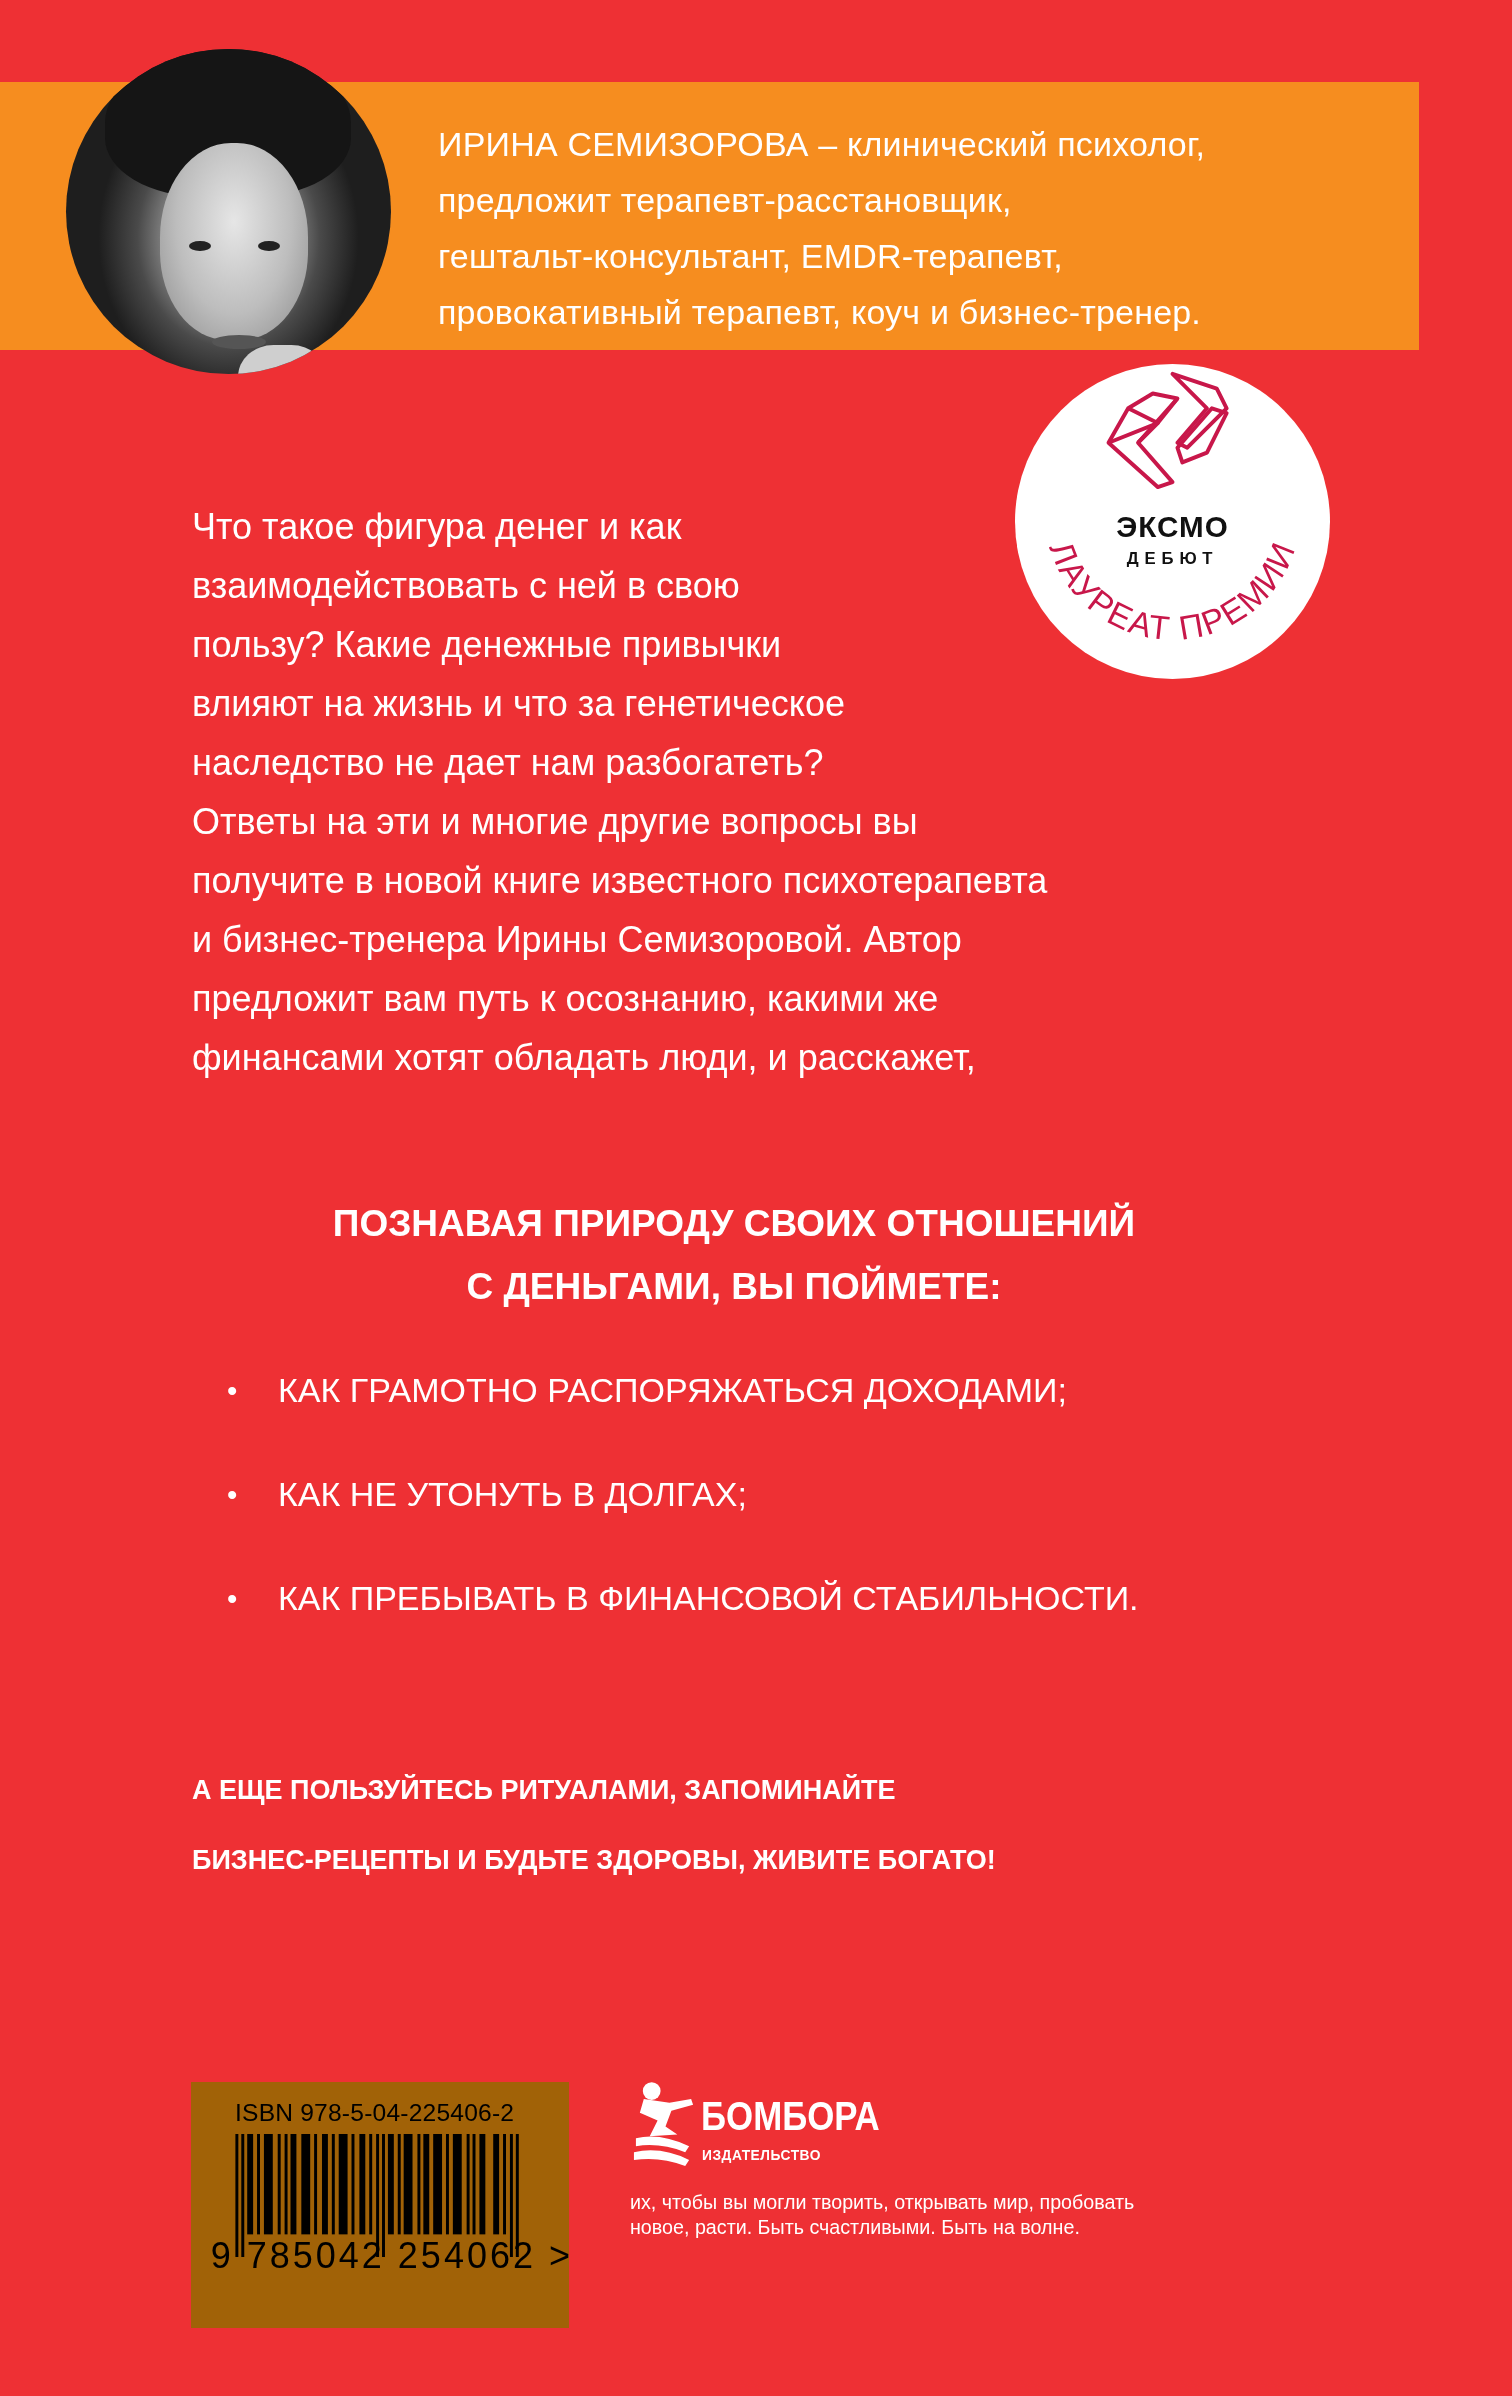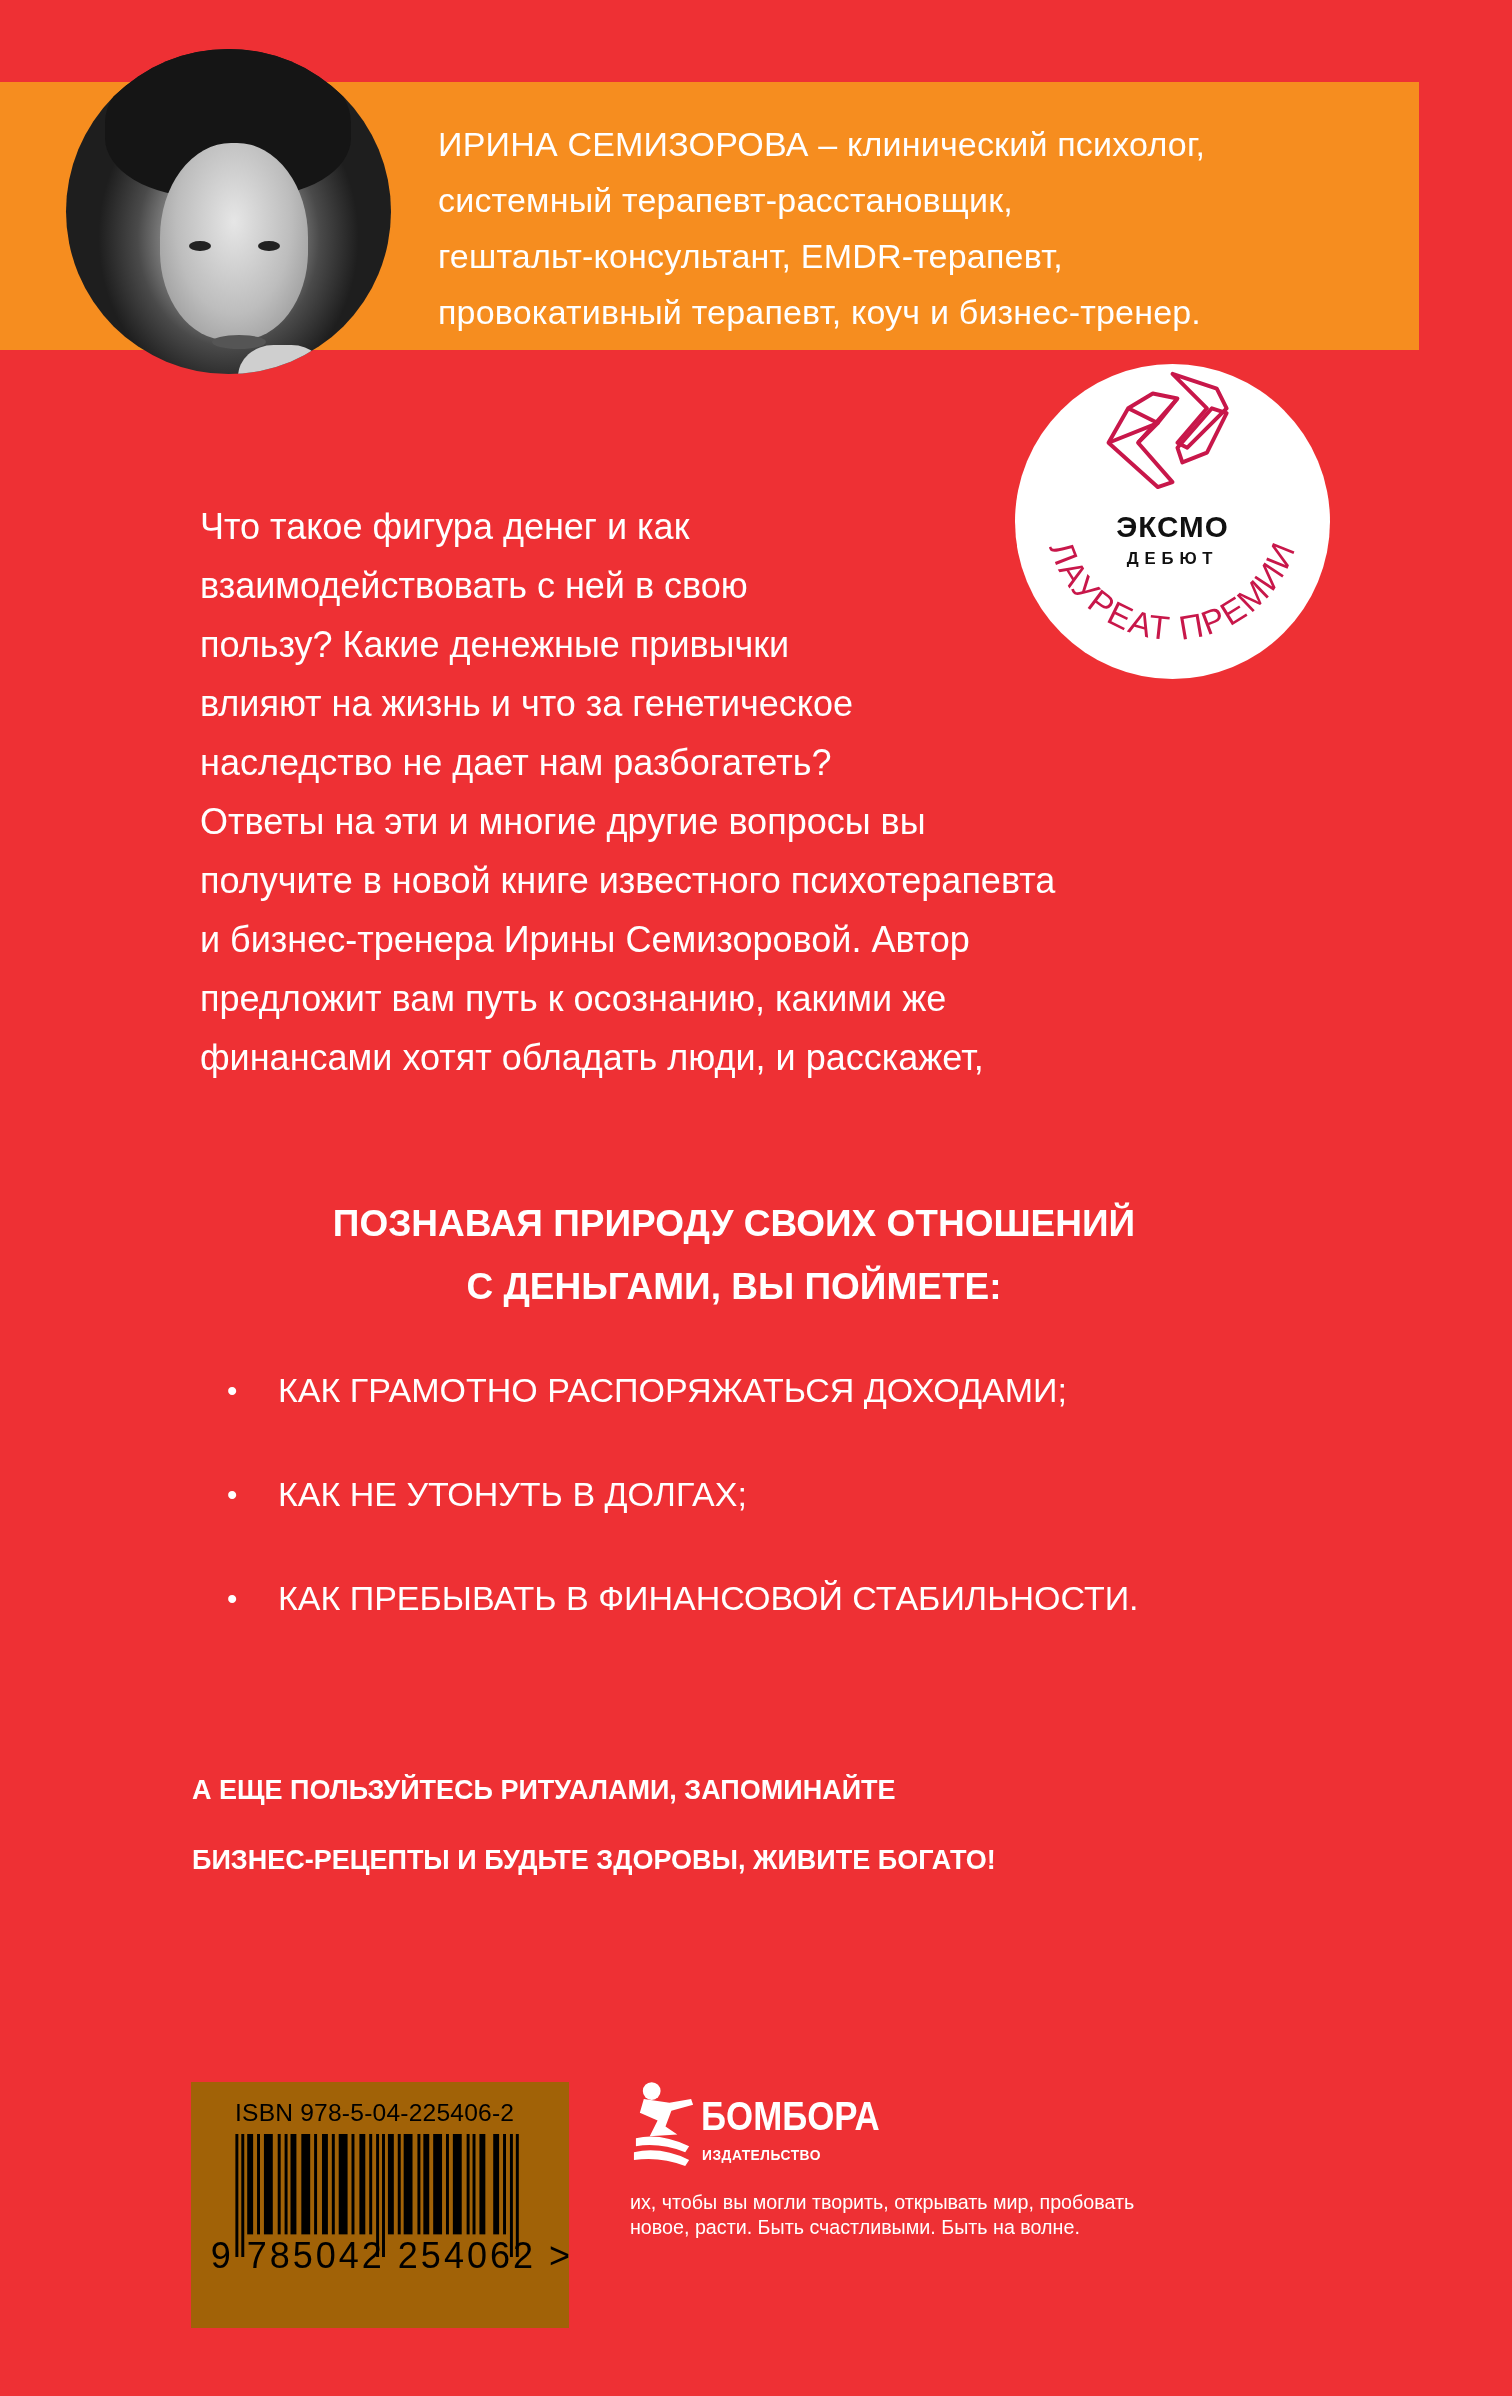--- a/index.html
+++ b/index.html
@@ -45,21 +45,21 @@
     position: absolute; left: 0; width: 100%; text-align: center; top: 146px;
     font-family: "Liberation Sans", sans-serif; font-weight: bold; font-size: 29.6px; color: #111; letter-spacing: 1px;
   }
   .badge .sub {
     position: absolute; left: 0; width: 100%; text-align: center; top: 185px;
     font-family: "Liberation Sans", sans-serif; font-weight: bold; font-size: 16.7px; color: #111; letter-spacing: 5.9px;
   }
 
   .description {
     position: absolute; left: 192px; top: 497px; width: 1084px;
-    font-size: 36px; line-height: 59px; color: #fff; margin-left: 8px;
+    font-size: 36px; line-height: 59px; color: #fff;
   }
   .description .line { display: block; white-space: nowrap; }
 
   .benefits-title {
     position: absolute; left: 192px; top: 1192px; width: 1084px; text-align: center;
     font-family: "Liberation Sans", sans-serif; font-weight: bold; font-size: 37px; line-height: 63px;
     text-transform: uppercase;
   }
   .benefits-title .line { display: block; }
   .benefits {
@@ -107,21 +107,21 @@
   <div class="hair"></div>
   <div class="face"></div>
   <div class="eye l"></div>
   <div class="eye r"></div>
   <div class="lips"></div>
   <div class="hand"></div>
 </div>
 
 <div class="bio-text">
   <div><span class="name">ИРИНА СЕМИЗОРОВА</span><span> – клинический психолог,</span></div>
-  <div>системный терапевт-расстановщик,</div>
+  <div>предложит терапевт-расстановщик,</div>
   <div>гештальт-консультант, EMDR-терапевт,</div>
   <div>провокативный терапевт, коуч и бизнес-тренер.</div>
 </div>
 
 <div class="badge">
   <svg width="315" height="315" viewBox="0 0 320 320">
     <g fill="none" stroke="#c8174a" stroke-width="4" stroke-linejoin="round">
       <polygon points="140,30 115,45 95,80 145,125 160,120 125,80 165,35"></polygon>
       <polyline points="115,45 145,60 165,35"></polyline>
       <polyline points="95,80 145,60 125,80"></polyline>

